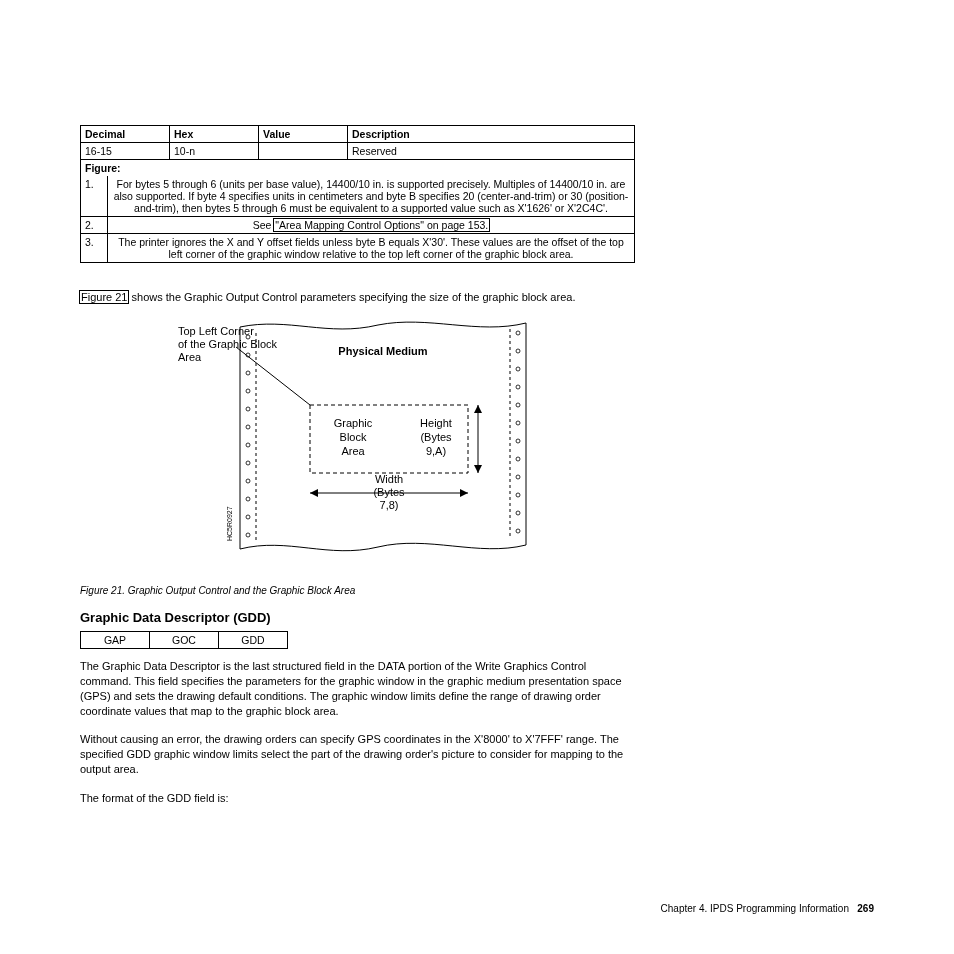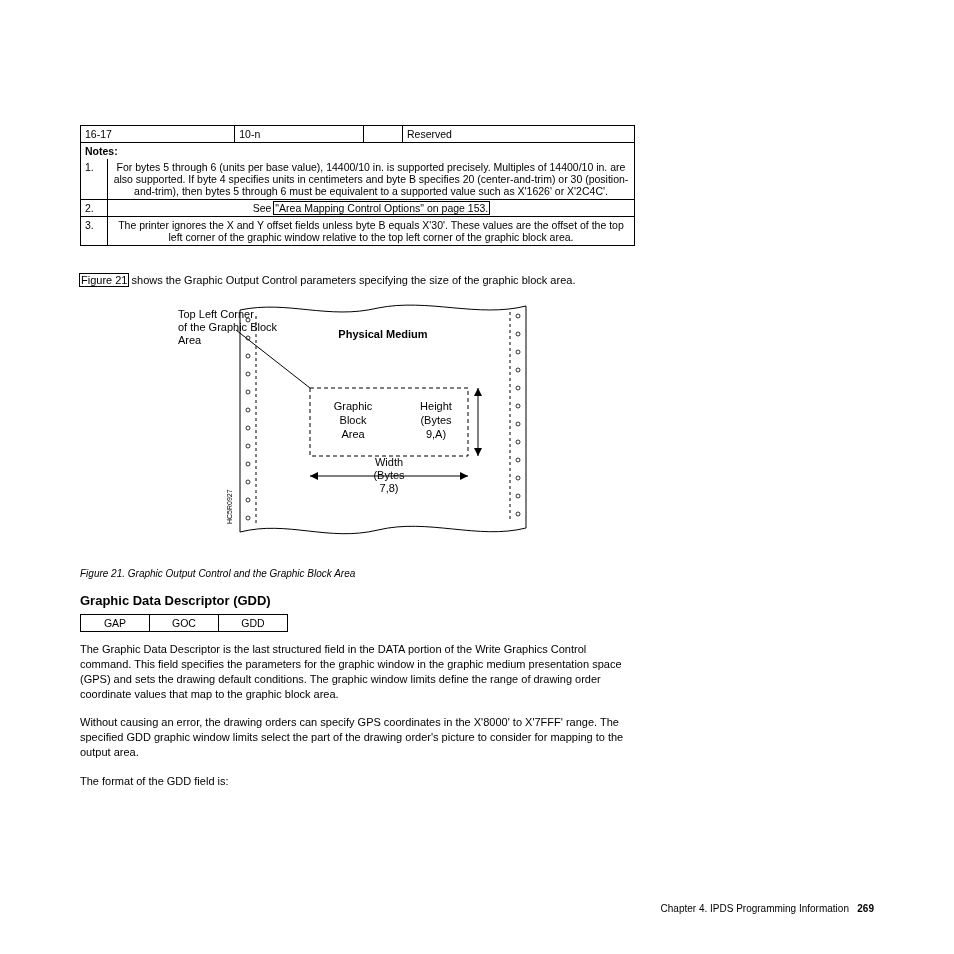--- a/index.html
+++ b/index.html
@@ -112,30 +112,36 @@
   
   .fig-label { font-family: Arial, Helvetica, sans-serif; }
 </style>
 </head>
 <body>
 
 <div class="page">
 
   <table class="main">
     <tbody>
+        <tr>
+      <th class="col-dec">Decimal</th>
+      <th class="col-hex">Hex</th>
+      <th class="col-val">Value</th>
+      <th>Description</th>
+    </tr>
     <tr>
-      <td>16-17</td>
+      <td>16-15</td>
       <td><span style="font-style:normal"><span style="white-space:nowrap">10-n</span></span></td>
       <td></td>
       <td>Reserved</td>
     </tr>
   </tbody>
     </table>
 
-  <div class="notes-title">Notes:</div>
+  <div class="notes-title">Figure:</div>
   <table class="notes">
     <tbody>
         <tr>
       <td class="num">1.</td>
       <td>For bytes 5 through 6 (units per base value), 14400/10 in. is supported precisely. Multiples of 14400/10 in. are also supported. If byte 4 specifies units in centimeters and byte B specifies 20 (center-and-trim) or 30 (position-and-trim), then bytes 5 through 6 must be equivalent to a supported value such as X'1626' or X'2C4C'.</td>
     </tr>
     <tr>
       <td class="num">2.</td>
       <td>
         <span>See </span><span class="link-box">"Area Mapping Control Options" on page 153.</span>

